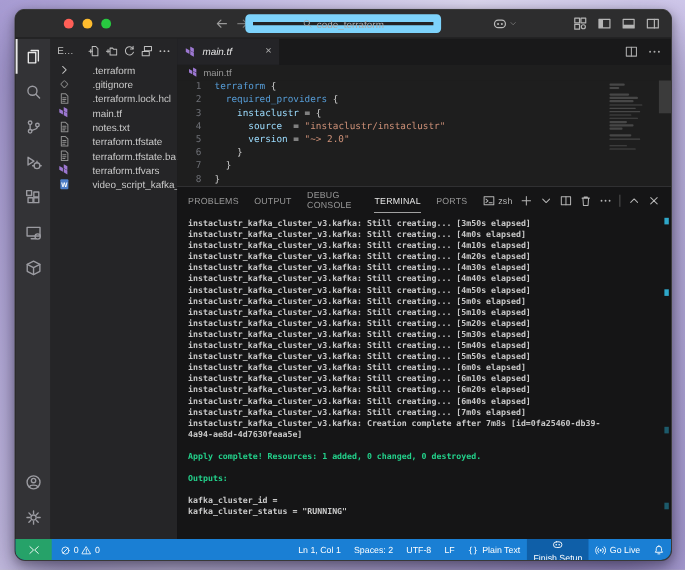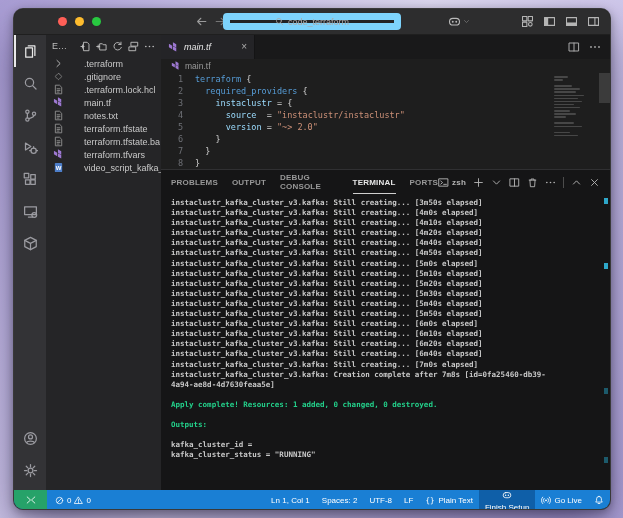--- a/index.html
+++ b/index.html
@@ -61,22 +61,22 @@
     font-family: "DejaVu Sans Mono", monospace; font-size: 8.5px; line-height: 12px; }
   .code-line { display: flex; height: 12px; }
   .ln { width: 22px; flex: none; text-align: right; color: #6e7076; }
   .lc { padding-left: 12px; white-space: pre; color: #d4d4d4; }
   .c-kw { color: #569cd6; } .c-var { color: #9cdcfe; } .c-str { color: #ce9178; } .c-p { color: #d4d4d4; }
   .minimap { position: absolute; right: 14px; top: 3px; width: 42px; }
   .mm-bar { height: 1.5px; margin-bottom: 1.6px; background: #474747; border-radius: 1px; }
   .editor-scrollbar { position: absolute; right: 0; top: 0; width: 11px; height: 30px; background: rgba(115,115,115,.35); }
 
   .panel { flex: 1; min-height: 0; background: #151516; border-top: 1px solid #303032; display: flex; flex-direction: column; }
-  .panel-tabs { height: 24px; flex: none; display: flex; align-items: stretch; padding-left: 10px; gap: 0;
-    font-size: 8px; color: #989898; letter-spacing: .2px; font-weight: bold; }
+  .panel-tabs { height: 24px; flex: none; display: flex; align-items: stretch; padding-left: 10px; gap: 14px;
+    font-size: 8px; color: #989898; letter-spacing: .2px; }
   .ptab { display: flex; align-items: center; }
   .ptab.active { color: #e7e7e7; box-shadow: inset 0 -1px 0 #cfcfcf; }
   .panel-actions { margin-left: auto; display: flex; align-items: center; gap: 7px; padding-right: 10px; color: #b5b5b5; font-size: 8px; }
   .panel-actions .ic { width: 11px; height: 11px; display: inline-flex; }
   .pa-shell { display: flex; align-items: center; gap: 3px; }
   .pa-div { width: 1px; height: 11px; background: #4c4c4c; }
 
   .terminal { flex: 1; position: relative; padding: 4px 14px 0 10px;
     font-family: "DejaVu Sans Mono", monospace; font-size: 7.5px; line-height: 10.1px; font-weight: bold; color: #c9c9c9; }
   .term-line { white-space: pre; height: 10.1px; }
@@ -555,20 +555,21 @@
                   </svg>
                 </span>
               </div>
           </div>
           <div class="terminal">
             <div id="term-lines">
                 <div class="term-line">instaclustr_kafka_cluster_v3.kafka: Still creating... [3m50s elapsed]</div>
                 <div class="term-line">instaclustr_kafka_cluster_v3.kafka: Still creating... [4m0s elapsed]</div>
                 <div class="term-line">instaclustr_kafka_cluster_v3.kafka: Still creating... [4m10s elapsed]</div>
                 <div class="term-line">instaclustr_kafka_cluster_v3.kafka: Still creating... [4m20s elapsed]</div>
+                <div class="term-line">instaclustr_kafka_cluster_v3.kafka: Still creating... [4m30s elapsed]</div>
                 <div class="term-line">instaclustr_kafka_cluster_v3.kafka: Still creating... [4m40s elapsed]</div>
                 <div class="term-line">instaclustr_kafka_cluster_v3.kafka: Still creating... [4m50s elapsed]</div>
                 <div class="term-line">instaclustr_kafka_cluster_v3.kafka: Still creating... [5m0s elapsed]</div>
                 <div class="term-line">instaclustr_kafka_cluster_v3.kafka: Still creating... [5m10s elapsed]</div>
                 <div class="term-line">instaclustr_kafka_cluster_v3.kafka: Still creating... [5m20s elapsed]</div>
                 <div class="term-line">instaclustr_kafka_cluster_v3.kafka: Still creating... [5m30s elapsed]</div>
                 <div class="term-line">instaclustr_kafka_cluster_v3.kafka: Still creating... [5m40s elapsed]</div>
                 <div class="term-line">instaclustr_kafka_cluster_v3.kafka: Still creating... [5m50s elapsed]</div>
                 <div class="term-line">instaclustr_kafka_cluster_v3.kafka: Still creating... [6m0s elapsed]</div>
                 <div class="term-line">instaclustr_kafka_cluster_v3.kafka: Still creating... [6m10s elapsed]</div>

